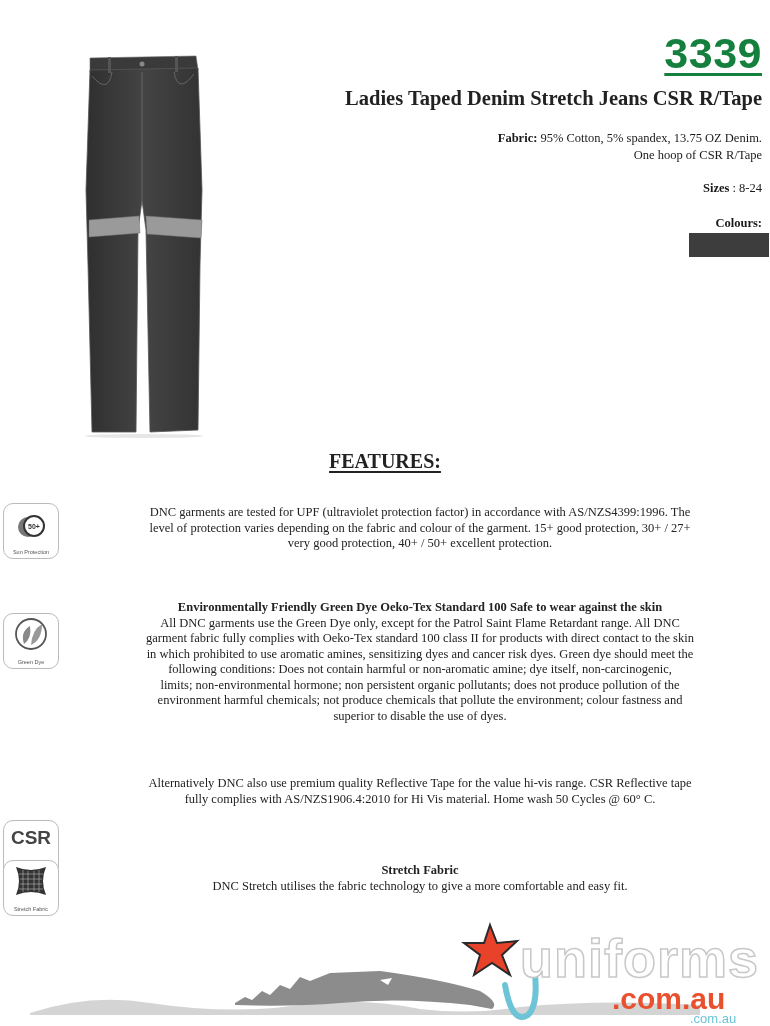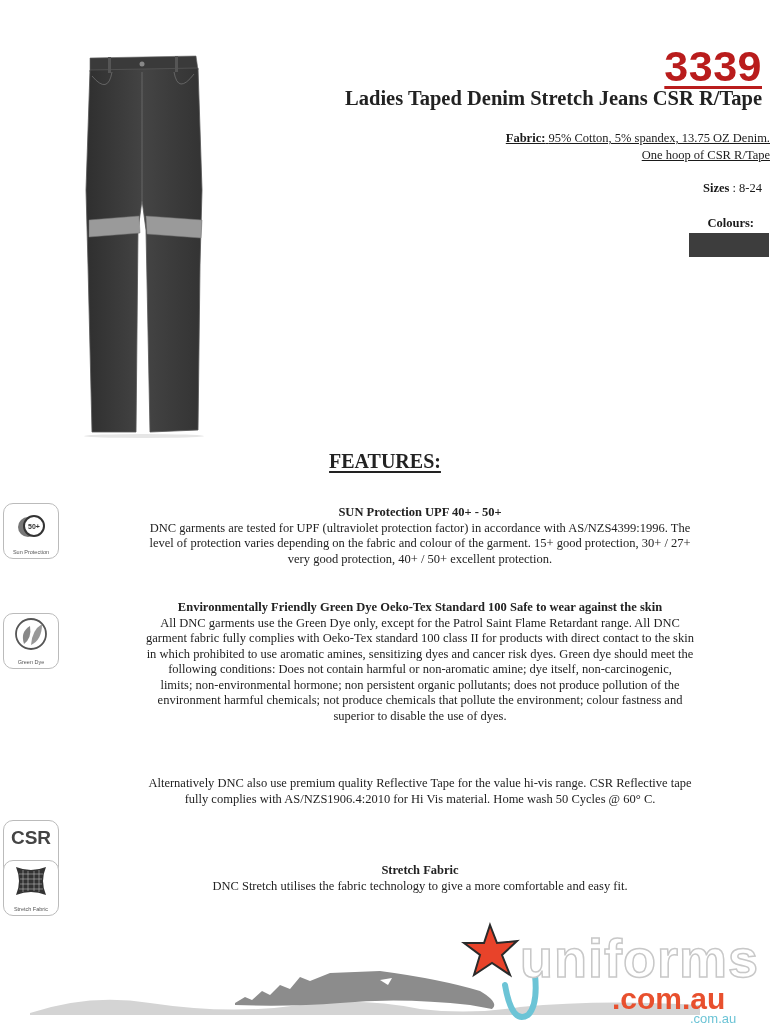--- a/index.html
+++ b/index.html
@@ -3,27 +3,27 @@
 <meta charset="utf-8">
 <style>
   html, body { margin:0; padding:0; background:#ffffff; }
   body { width:770px; height:1026px; position:relative; overflow:hidden; font-family:"Liberation Serif", "DejaVu Serif", serif; color:#1a1a1a; }
   .abs { position:absolute; }
 
   
   .jeans { left:78px; top:50px; width:130px; height:390px; }
 
   
-  .code { right:8px; top:30px; font-family:"Liberation Sans","DejaVu Sans",sans-serif; font-weight:bold; font-size:43px; color:#b91c1c; text-decoration:underline; text-decoration-thickness:3px; text-underline-offset:5px; letter-spacing:0.5px; line-height:46px;margin-top:13px; }
+  .code { right:8px; top:30px; font-family:"Liberation Sans","DejaVu Sans",sans-serif; font-weight:bold; font-size:43px; color:#15803d; text-decoration:underline; text-decoration-thickness:3px; text-underline-offset:5px; letter-spacing:0.5px; line-height:46px; }
   .title { right:8px; top:87px; font-weight:bold; font-size:20.5px; color:#222; white-space:nowrap; }
-  .fabric { right:0; top:130px; text-align:right; font-size:12.5px; line-height:17px; white-space:nowrap;text-decoration:underline; }
+  .fabric { right:8px; top:130px; text-align:right; font-size:12.5px; line-height:17px; white-space:nowrap; }
   .fabric b { font-weight:bold; }
   .sizes { right:8px; top:181px; font-size:12.5px; white-space:nowrap; }
   .sizes b { font-weight:bold; }
-  .colours-label { right:16px; top:216px; font-size:12.5px; font-weight:bold; }
+  .colours-label { right:8px; top:216px; font-size:12.5px; font-weight:bold; }
   .swatch { left:689px; top:233px; width:80px; height:24px; background:#3d3d3d; }
 
   
   .features { left:0; width:770px; top:450px; text-align:center; font-weight:bold; font-size:20px; text-decoration:underline; text-underline-offset:3px; color:#222; }
 
   .feature { left:70px; width:700px; text-align:center; font-size:12.5px; line-height:15.5px; color:#222; }
   .feature .ft { font-weight:bold; display:block; }
 
   .badge { left:3px; width:54px; height:54px; border:1px solid #bbb; border-radius:10px; background:#fff; }
   .badge .cap { position:absolute; bottom:3px; left:0; width:100%; text-align:center; font-family:"Liberation Sans",sans-serif; font-size:5.5px; color:#555; }
@@ -83,21 +83,20 @@
 
 <div class="abs badge" style="top:503px;">
   <svg width="54" height="40" viewBox="0 0 54 40">
     <circle cx="24" cy="23" r="10" fill="#777"></circle>
     <circle cx="30" cy="22" r="10" fill="#fff" stroke="#333" stroke-width="2"></circle>
     <text x="30" y="25" font-size="7" font-family="Liberation Sans, sans-serif" font-weight="bold" text-anchor="middle" fill="#333">50+</text>
   </svg>
   <div class="cap">Sun Protection</div>
 </div>
 <div class="abs feature" style="top:505px;">
-  <span class="ft">SUN Protection UPF 40+ - 50+</span>
   <div>DNC garments are tested for UPF (ultraviolet protection factor) in accordance with AS/NZS4399:1996. The</div>
   <div>level of protection varies depending on the fabric and colour of the garment. 15+ good protection, 30+ / 27+</div>
   <div>very good protection, 40+ / 50+ excellent protection.</div>
 </div>
 
 <div class="abs badge" style="top:613px;">
   <svg width="54" height="40" viewBox="0 0 54 40">
     <circle cx="27" cy="20" r="15" fill="none" stroke="#555" stroke-width="1.8"></circle>
     <path d="M20 30 Q16 18 26 12 Q28 24 20 30 Z" fill="#888"></path>
     <path d="M27 31 Q28 16 38 10 Q38 26 27 31 Z" fill="#999"></path>

